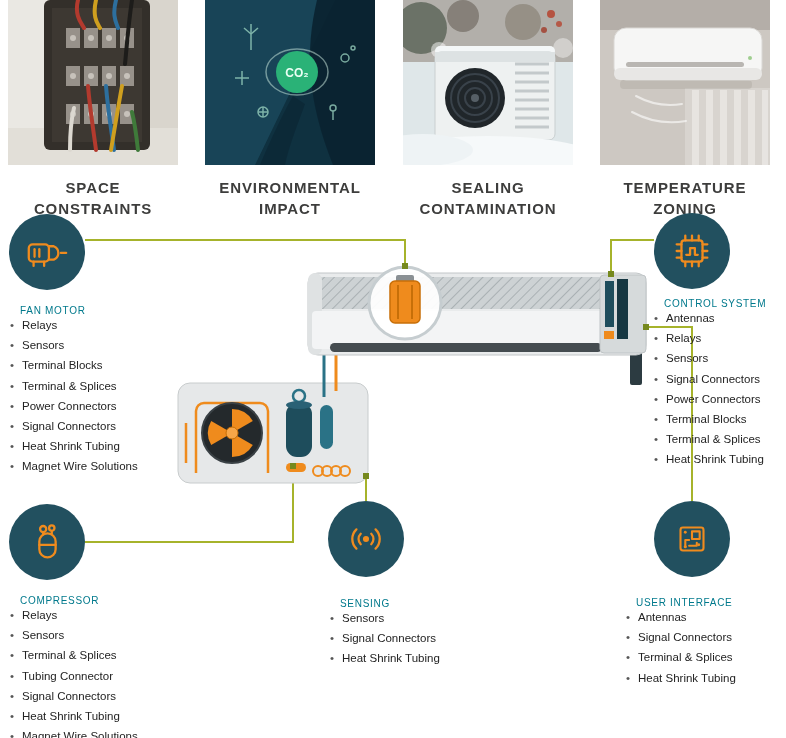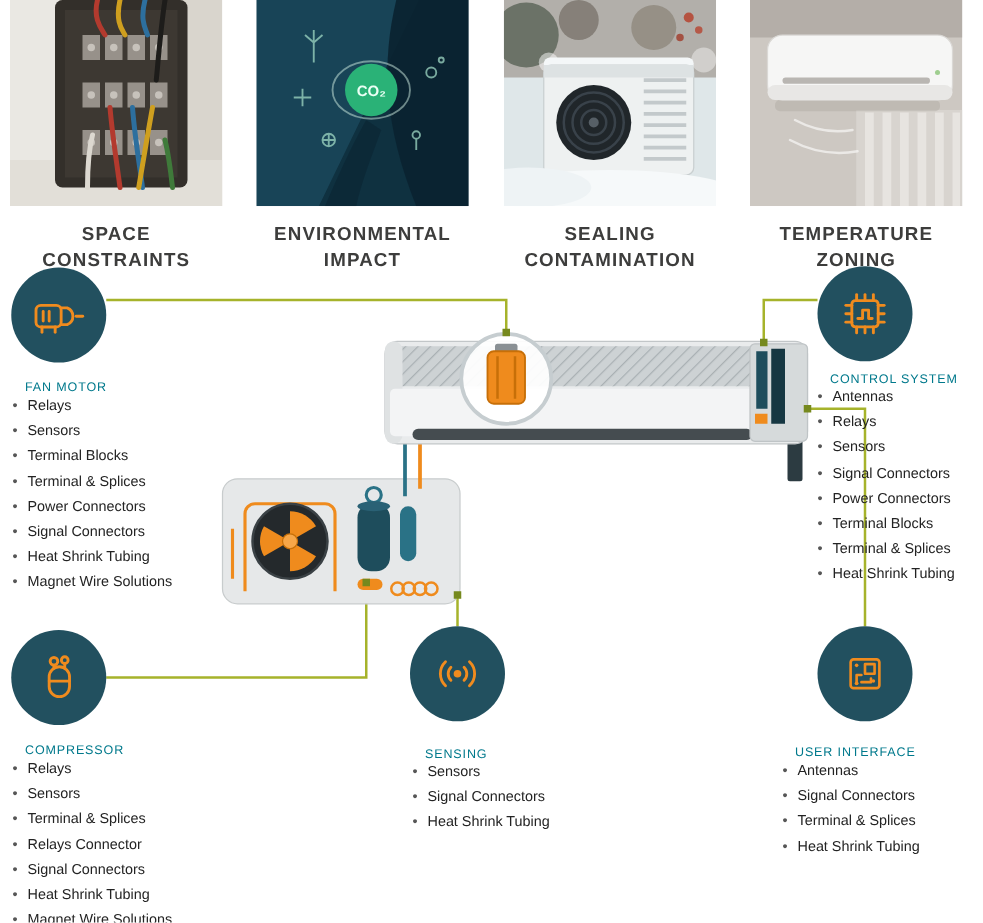--- a/index.html
+++ b/index.html
@@ -372,21 +372,21 @@
           <li>Heat Shrink Tubing</li>
         </ul>
     </div>
 
     <div class="panel" style="left:8px;  top:390px; width:176px">
       <h3>COMPRESSOR</h3>
       <ul>
           <li>Relays</li>
           <li>Sensors</li>
           <li>Terminal &amp; Splices</li>
-          <li>Relays Connector</li>
+          <li>Tubing Connector</li>
           <li>Signal Connectors</li>
           <li>Heat Shrink Tubing</li>
           <li>Magnet Wire Solutions</li>
         </ul>
     </div>
 
     <div class="panel" style="left:328px; top:393px; width:158px">
       <h3>SENSING</h3>
       <ul>
           <li>Sensors</li>

